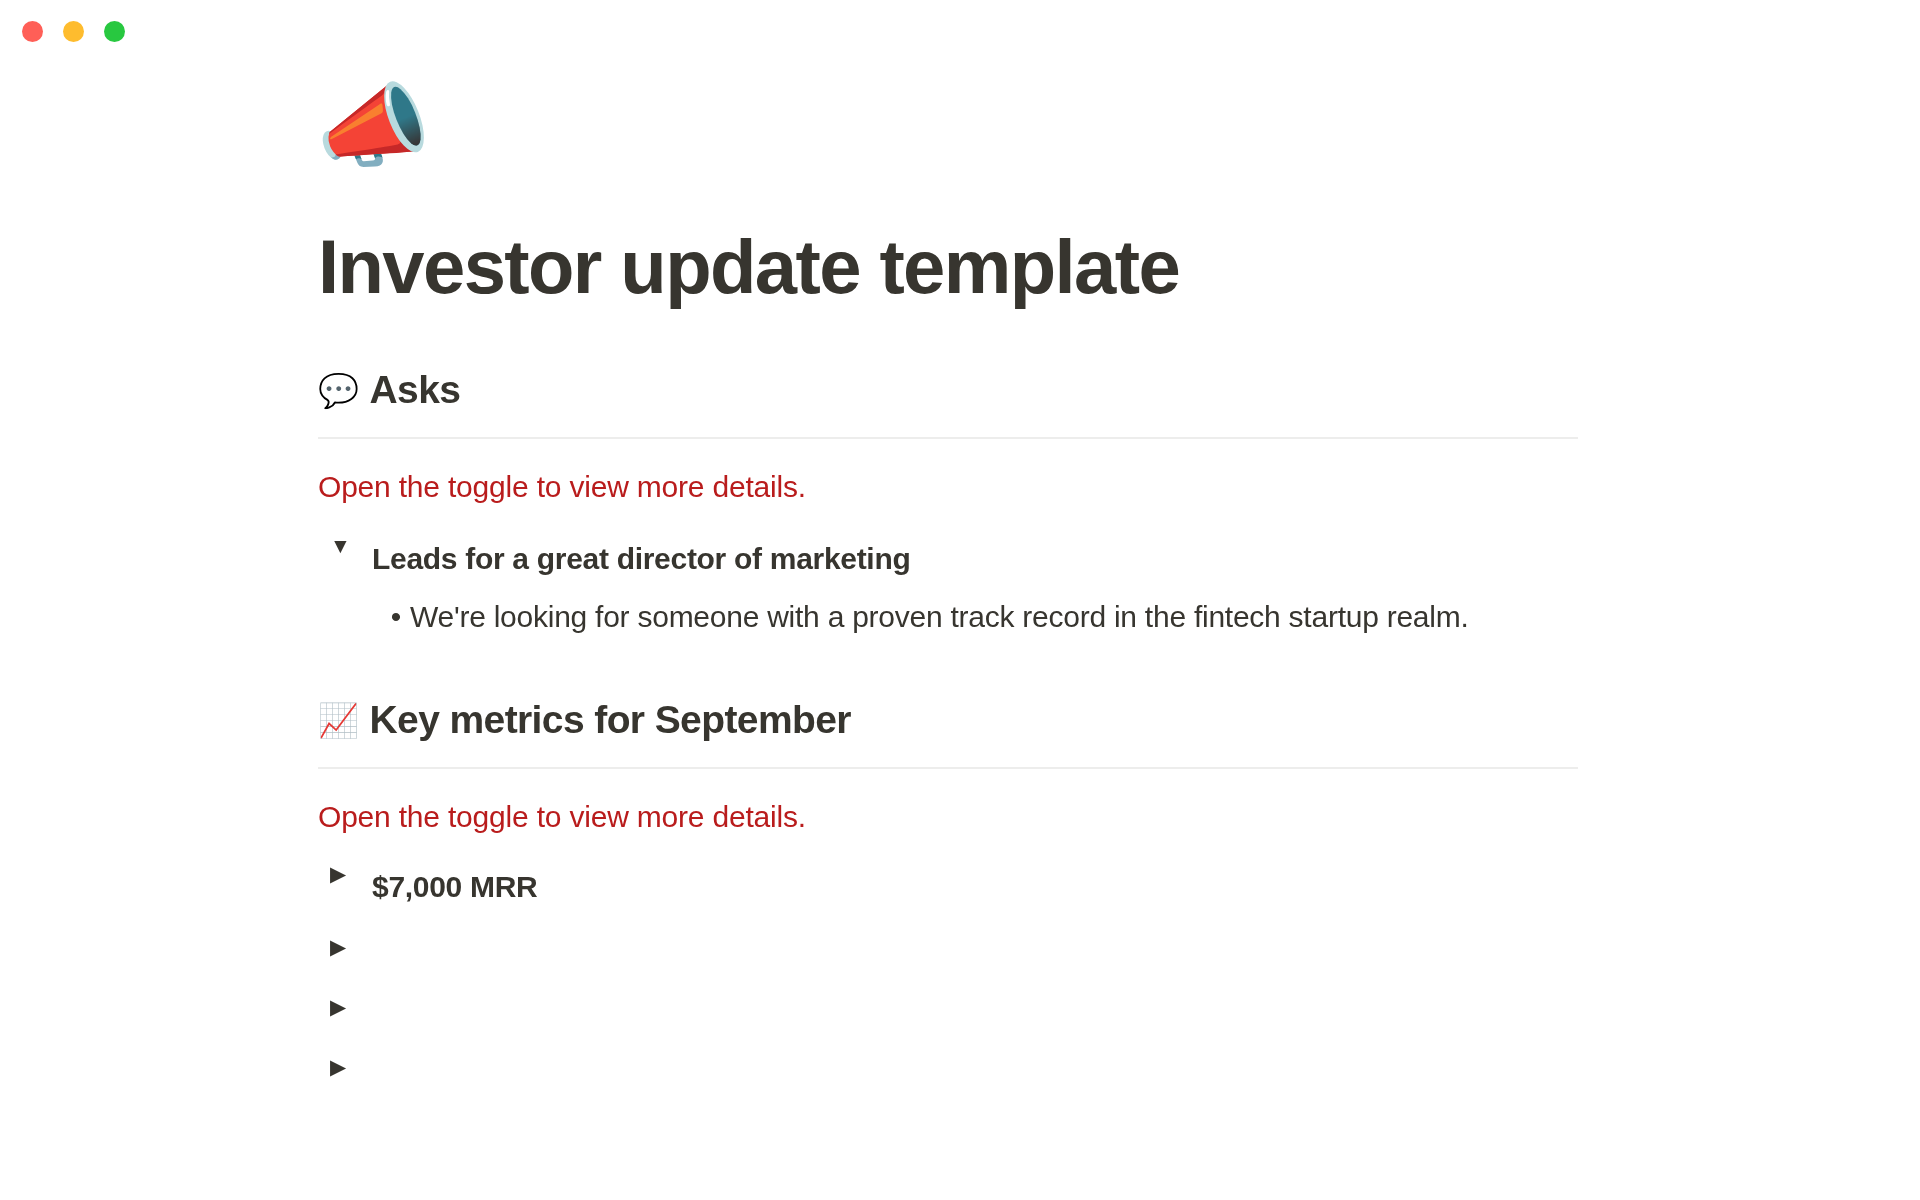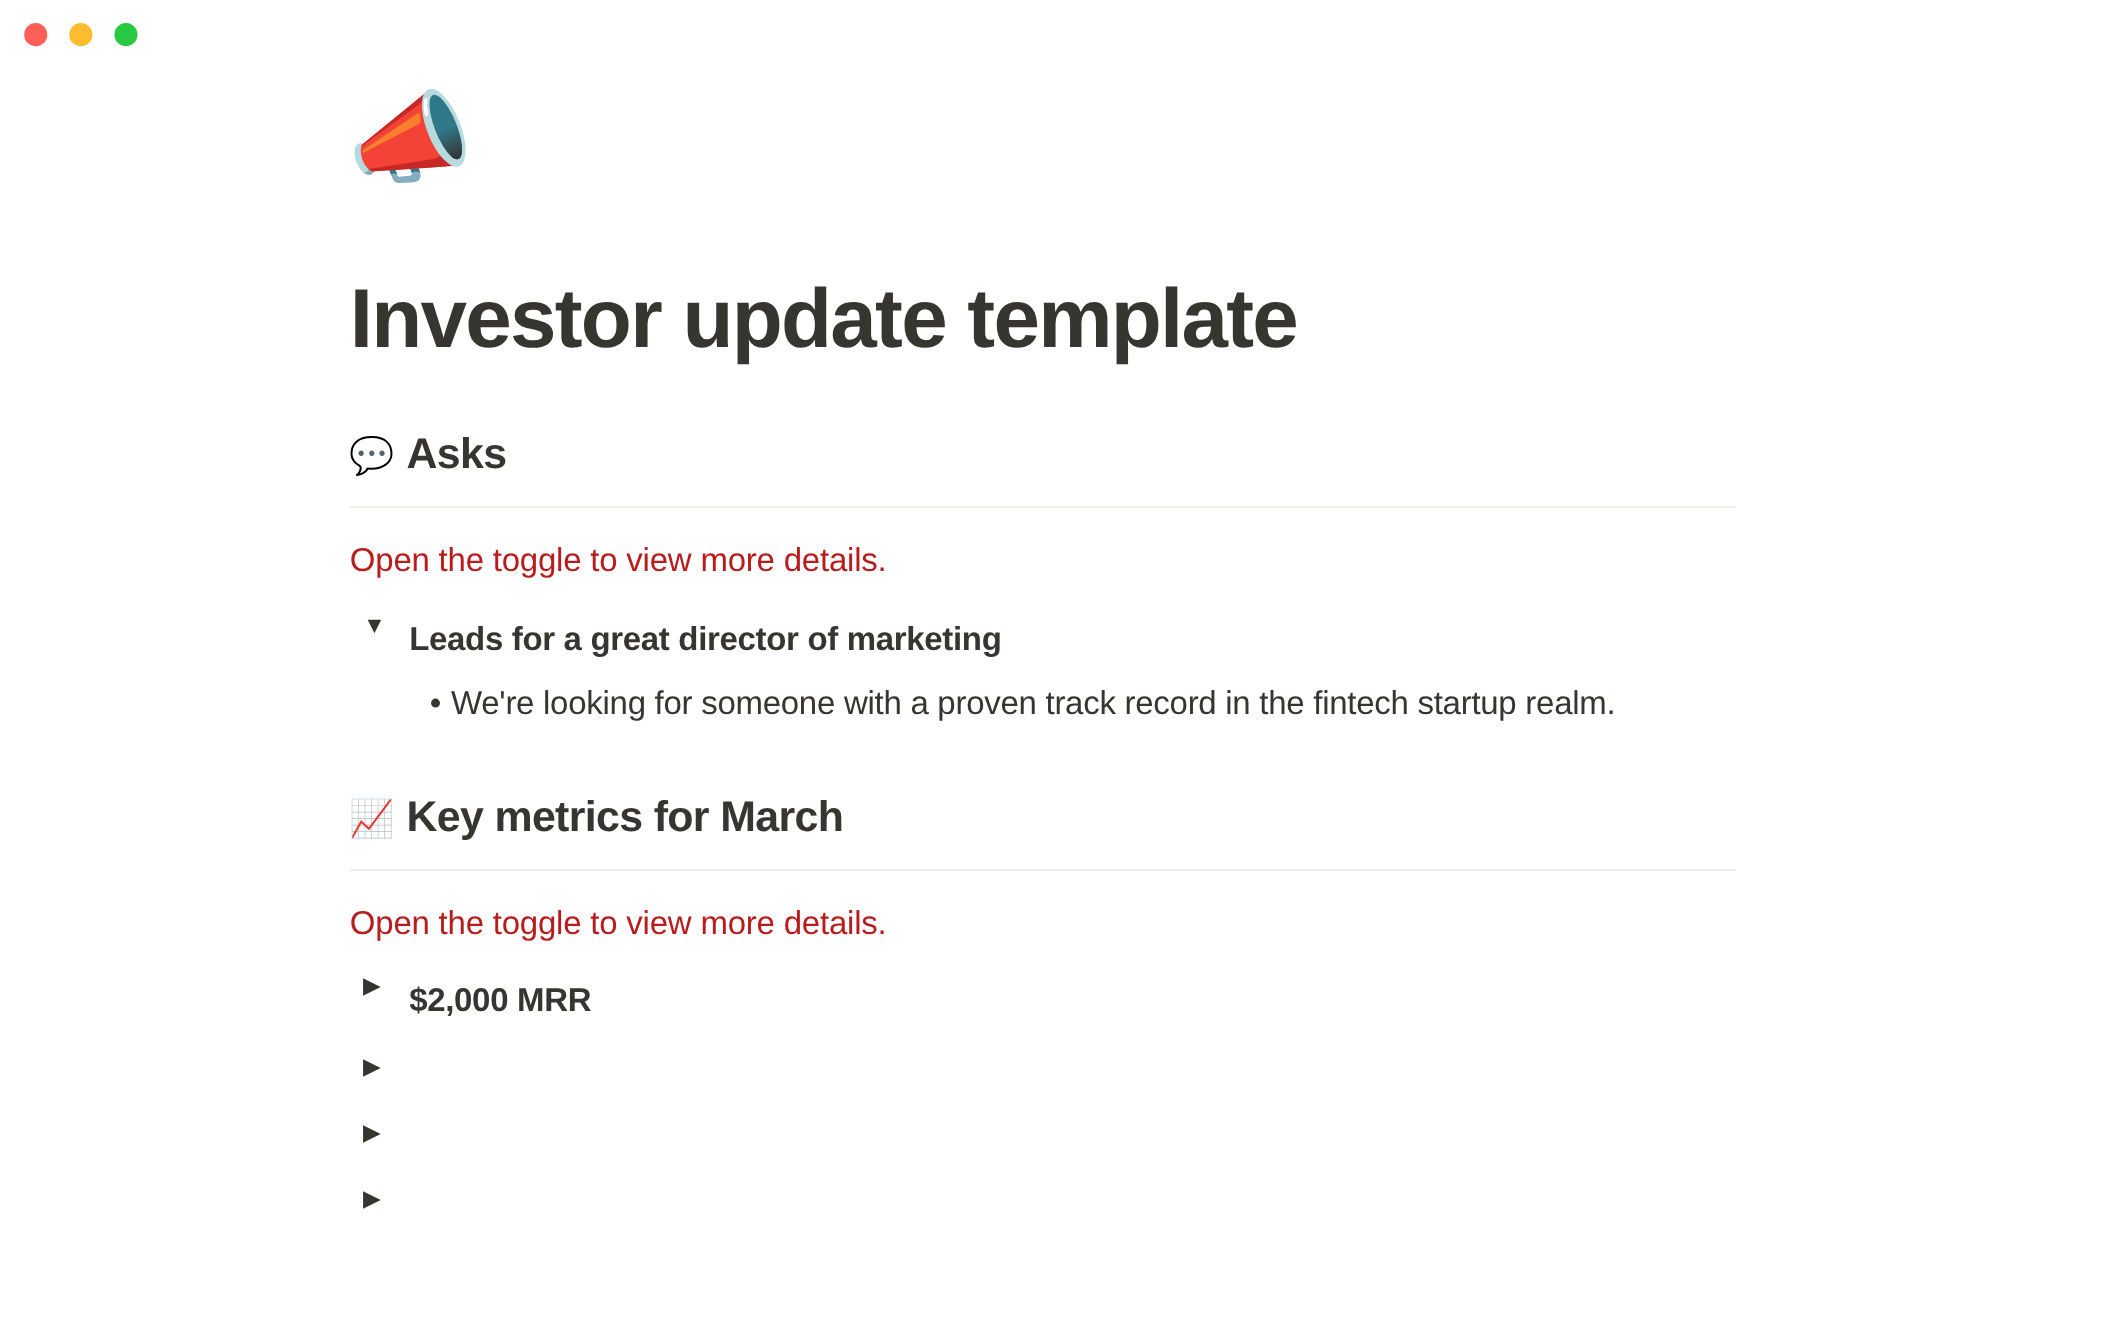--- a/index.html
+++ b/index.html
@@ -65,21 +65,21 @@
     display: block;
     user-select: none;
   }
 
   .page-title {
     font-size: 76px;
     font-weight: 700;
     letter-spacing: -1.6px;
     color: #37352f;
     line-height: 1.05;
-    margin-top: 52px;
+    margin-top: 29px;
     margin-bottom: 0;
     white-space: nowrap;
   }
 
   
   .section-heading {
     display: flex;
     align-items: center;
     font-size: 39px;
     font-weight: 700;
@@ -231,31 +231,31 @@
               </div>
             </div>
           </div>
         </div>
       </div>
     </div>
 
     <div>
       <h2 class="section-heading">
         <span class="h-emoji">📈</span>
-        <span>Key metrics for March</span>
+        <span>Key metrics for September</span>
       </h2>
       <hr class="divider">
 
       <p class="helper-text">Open the toggle to view more details.</p>
 
       <div class="toggle-list metrics-list">
 
         <div class="toggle-row">
           <span class="toggle-arrow">▶</span>
-          <span class="toggle-title">$2,000 MRR</span>
+          <span class="toggle-title">$7,000 MRR</span>
         </div>
 
         <div class="toggle-row">
           <span class="toggle-arrow">▶</span>
         </div>
 
         <div class="toggle-row">
           <span class="toggle-arrow">▶</span>
         </div>
 

